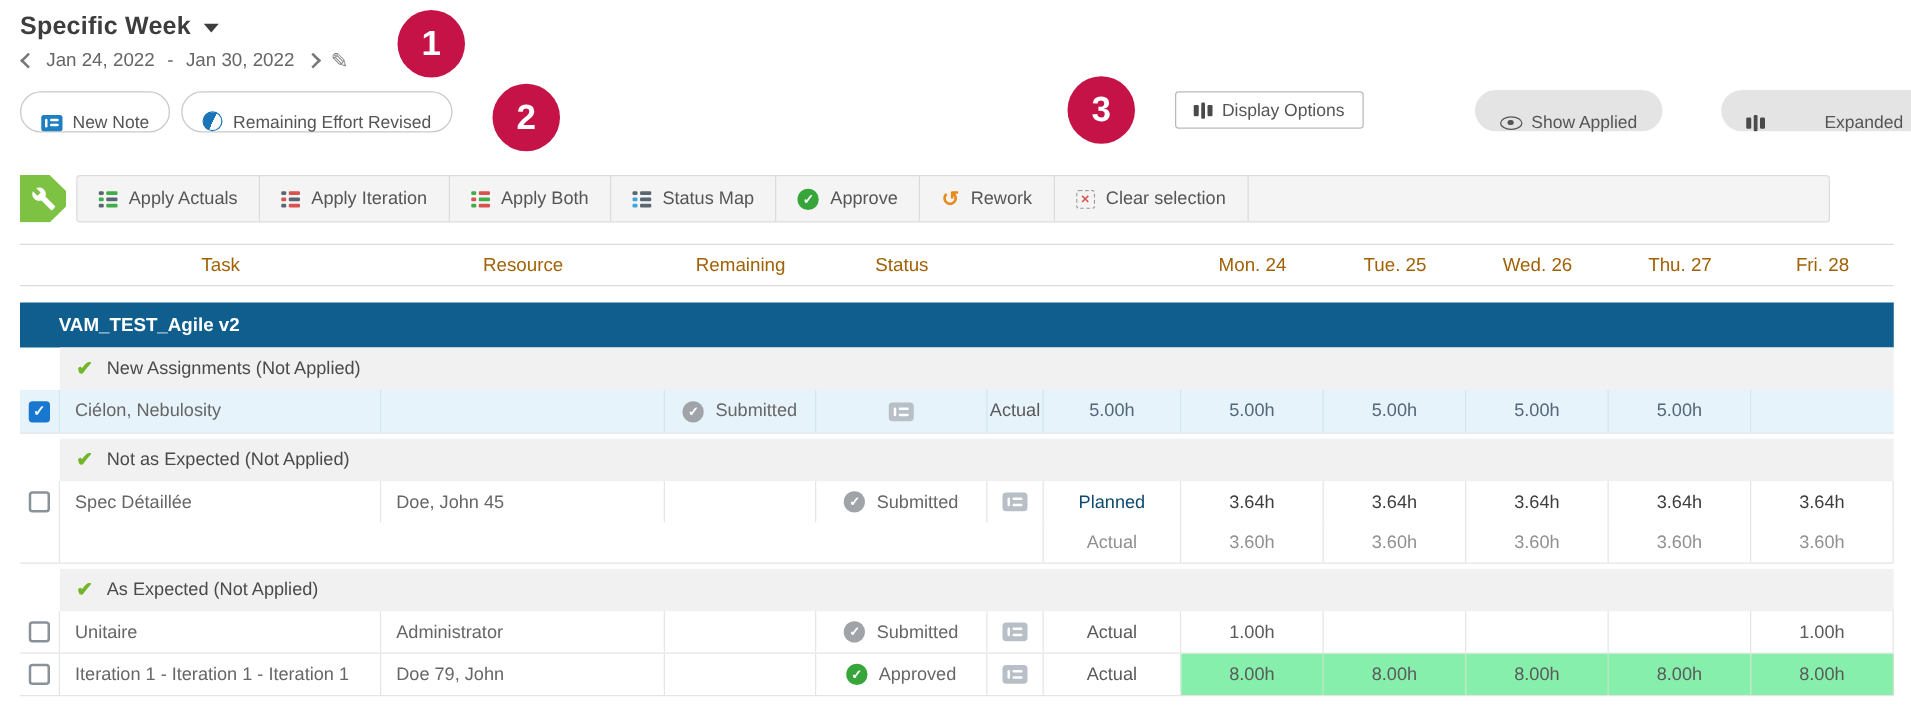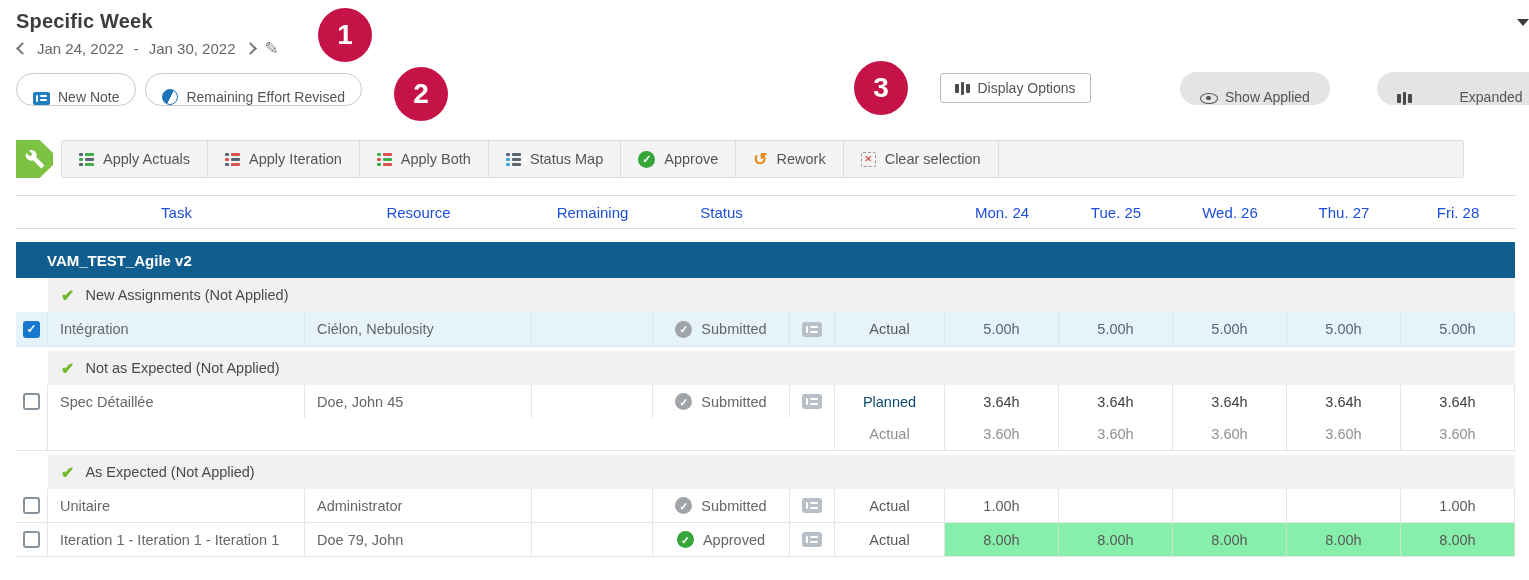--- a/index.html
+++ b/index.html
@@ -1,20 +1,20 @@
 <!DOCTYPE html>
 <html><head>
 <meta charset="utf-8">
 <style>
   * { box-sizing: border-box; margin: 0; padding: 0; }
   html,body { width:1529px; height:580px; background:#fff; font-family:"Liberation Sans", sans-serif; color:#555; overflow:hidden; }
   .app { position:relative; width:1529px; height:580px; }
 
   
-  .topbar { padding:10px 0 0 16px; height:32px; display:flex; align-items:center; gap:10px;justify-content:space-between; }
+  .topbar { padding:10px 0 0 16px; height:32px; display:flex; align-items:center; gap:10px; }
   .page-title { font-size:20px; font-weight:bold; color:#3d3d3d; letter-spacing:.2px; }
   .caret-down { width:0; height:0; border-left:6px solid transparent; border-right:6px solid transparent; border-top:7px solid #3d3d3d; display:inline-block; margin-top:3px; cursor:pointer; }
 
   .datebar { margin:4px 0 0 14px; height:24px; display:flex; align-items:center; gap:10px; font-size:15px; color:#666; }
   .chev { width:9px; height:9px; border-left:2px solid #777; border-bottom:2px solid #777; display:inline-block; cursor:pointer; }
   .chev.left  { transform:rotate(45deg); margin-left:4px; }
   .chev.right { transform:rotate(-135deg); }
   .pencil { font-size:17px; color:#808080; transform:rotate(0deg); cursor:pointer; line-height:1; }
 
   
@@ -50,21 +50,21 @@
   .bars-ic span { height:3px; border-radius:1px; display:inline-block; }
   .bars-ic .sq { width:4px; } .bars-ic .bar { width:9px; }
   .col-d { background:#5a6772; } .col-g { background:#3fae49; } .col-r { background:#d9534f; } .col-b { background:#3fa4dc; }
   .ok-ic { width:17px; height:17px; border-radius:50%; background:#36a63b; color:#fff; font-size:11px; font-weight:bold; display:flex; align-items:center; justify-content:center; }
   .rework-ic { color:#e8891c; font-size:17px; font-weight:bold; line-height:1; }
   .clear-ic { width:15px; height:15px; border:1.5px dashed #9a9a9a; border-radius:2px; color:#d9534f; font-size:9px; font-weight:bold; display:flex; align-items:center; justify-content:center; }
 
   
   .table { margin:17px 0 0 16px; width:1499px; font-size:14.5px; }
   .grid { display:grid; grid-template-columns:32px 257px 227px 121px 137px 45px 110px repeat(5,114px); align-items:center; }
-  .hdr { height:34px; border-top:1px solid #dcdcdc; border-bottom:1px solid #dcdcdc; color:#1d4ed8; font-size:15px; }
+  .hdr { height:34px; border-top:1px solid #dcdcdc; border-bottom:1px solid #dcdcdc; color:#a16207; font-size:15px; }
   .hdr .hc { text-align:center; }
   .project-bar { margin-top:13px; height:36px; background:#0f5e8d; color:#fff; font-weight:bold; font-size:15px; display:flex; align-items:center; padding-left:31px; }
   .group-row { height:34px; }
   .group-row.gap { margin-top:4px; }
   .group-band { grid-column:2 / 13; background:#f1f1f1; height:100%; display:flex; align-items:center; gap:11px; padding-left:13px; color:#4a4a4a; }
   .gcheck { color:#72b62a; font-size:16px; font-weight:bold; }
 
   .drow { height:35px; border-bottom:1px solid #e5e5e5; }
   .drow > div { height:100%; display:flex; align-items:center; border-right:1px solid #e5e5e5; }
   .drow .c-cb { justify-content:center; }
@@ -278,21 +278,20 @@
       <div class="group-band">
         <span class="gcheck">✔</span>
         <span>New Assignments (Not Applied)</span>
       </div>
     </div>
 
     <div class="grid drow sel">
       <div class="c-cb">
           <span class="cb checked">✓</span>
         </div>
-      <div class="c-task">Intégration</div>
       <div class="c-res">Ciélon, Nebulosity</div>
       <div class="c-rem"></div>
       <div class="c-status">
         <span class="status-ic submitted">✓</span>
         <span>Submitted</span>
       </div>
       <div class="c-note">
           <span class="cell-note-ic">
             <i></i>
             <i></i>

